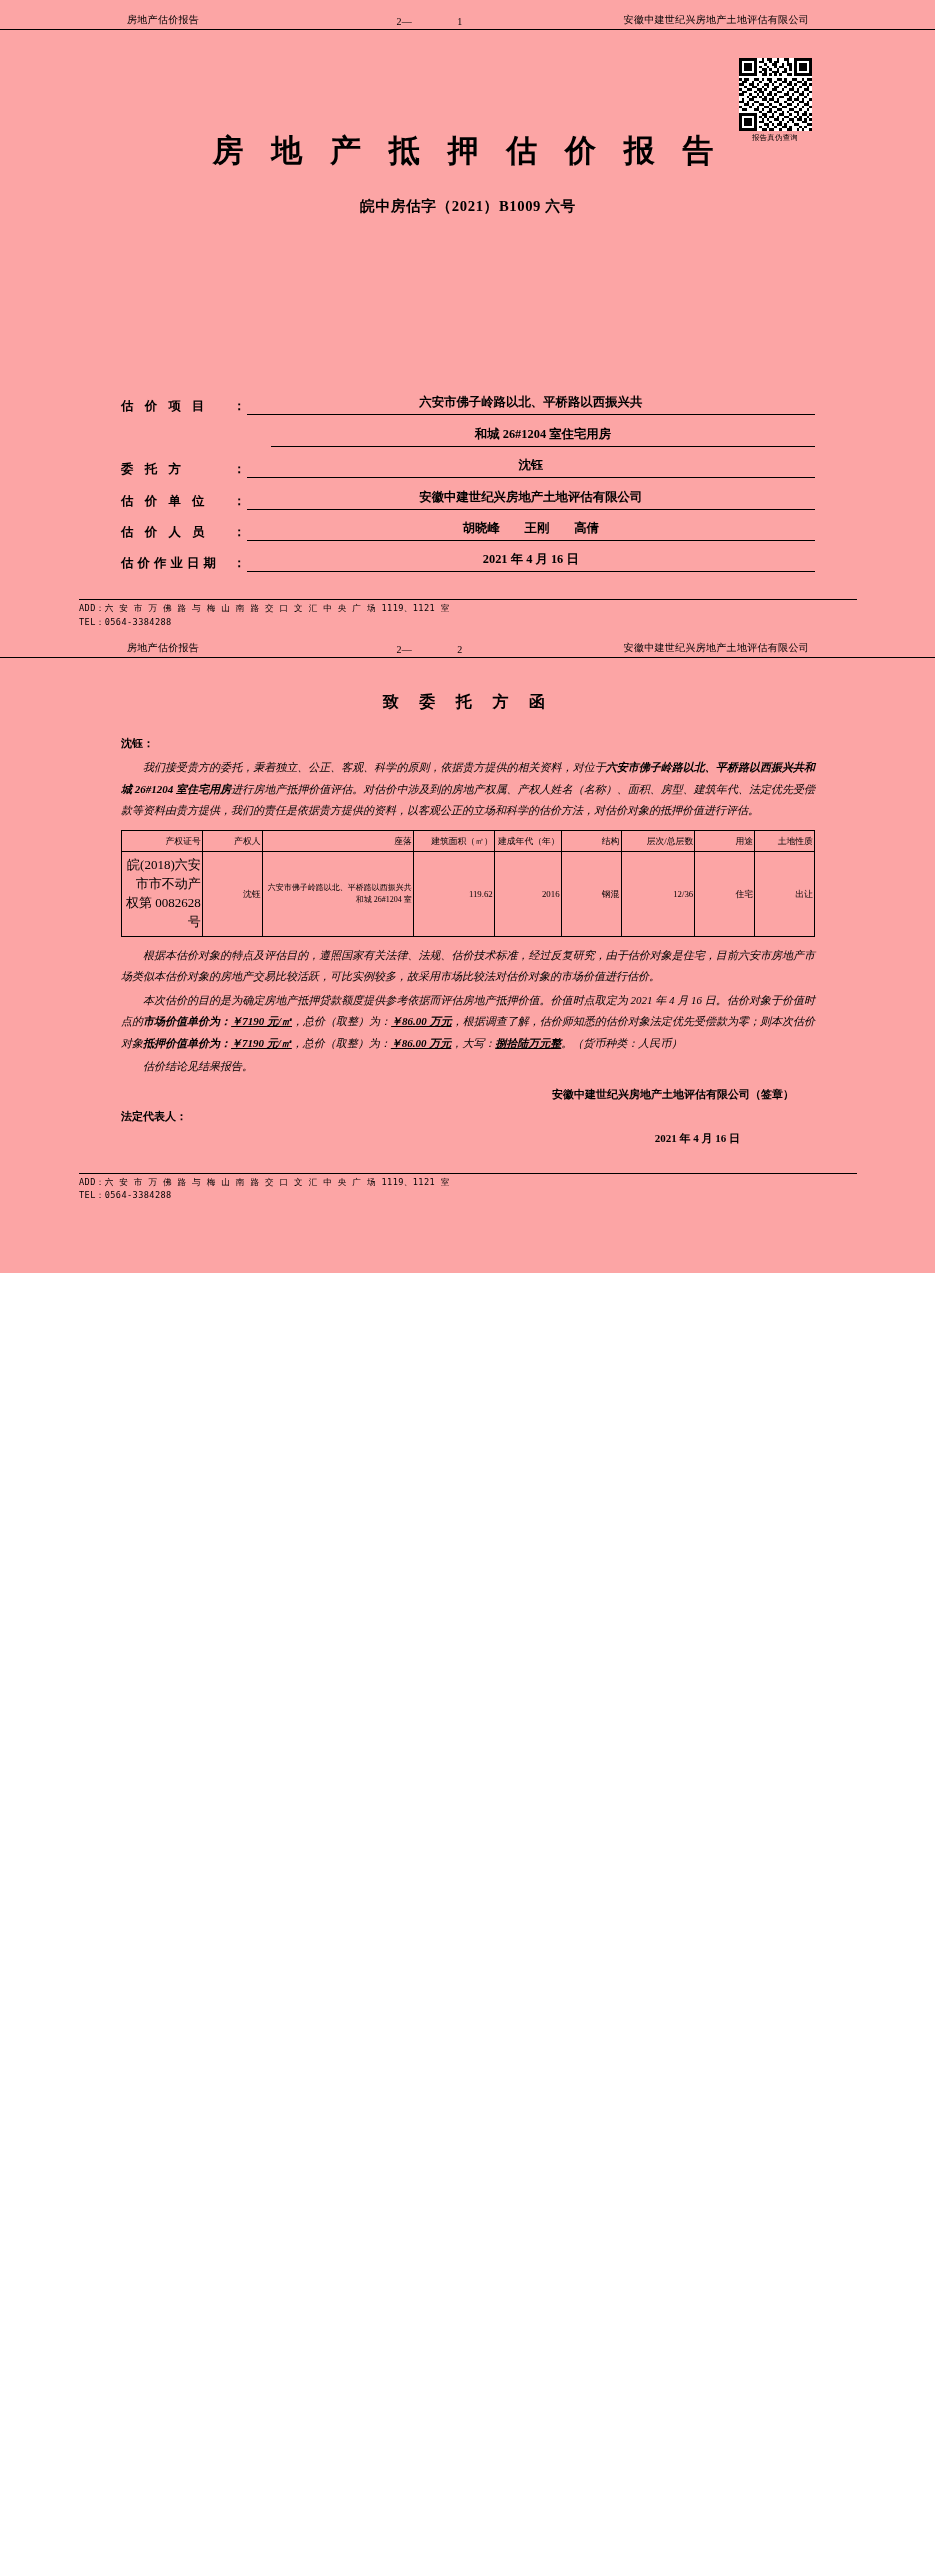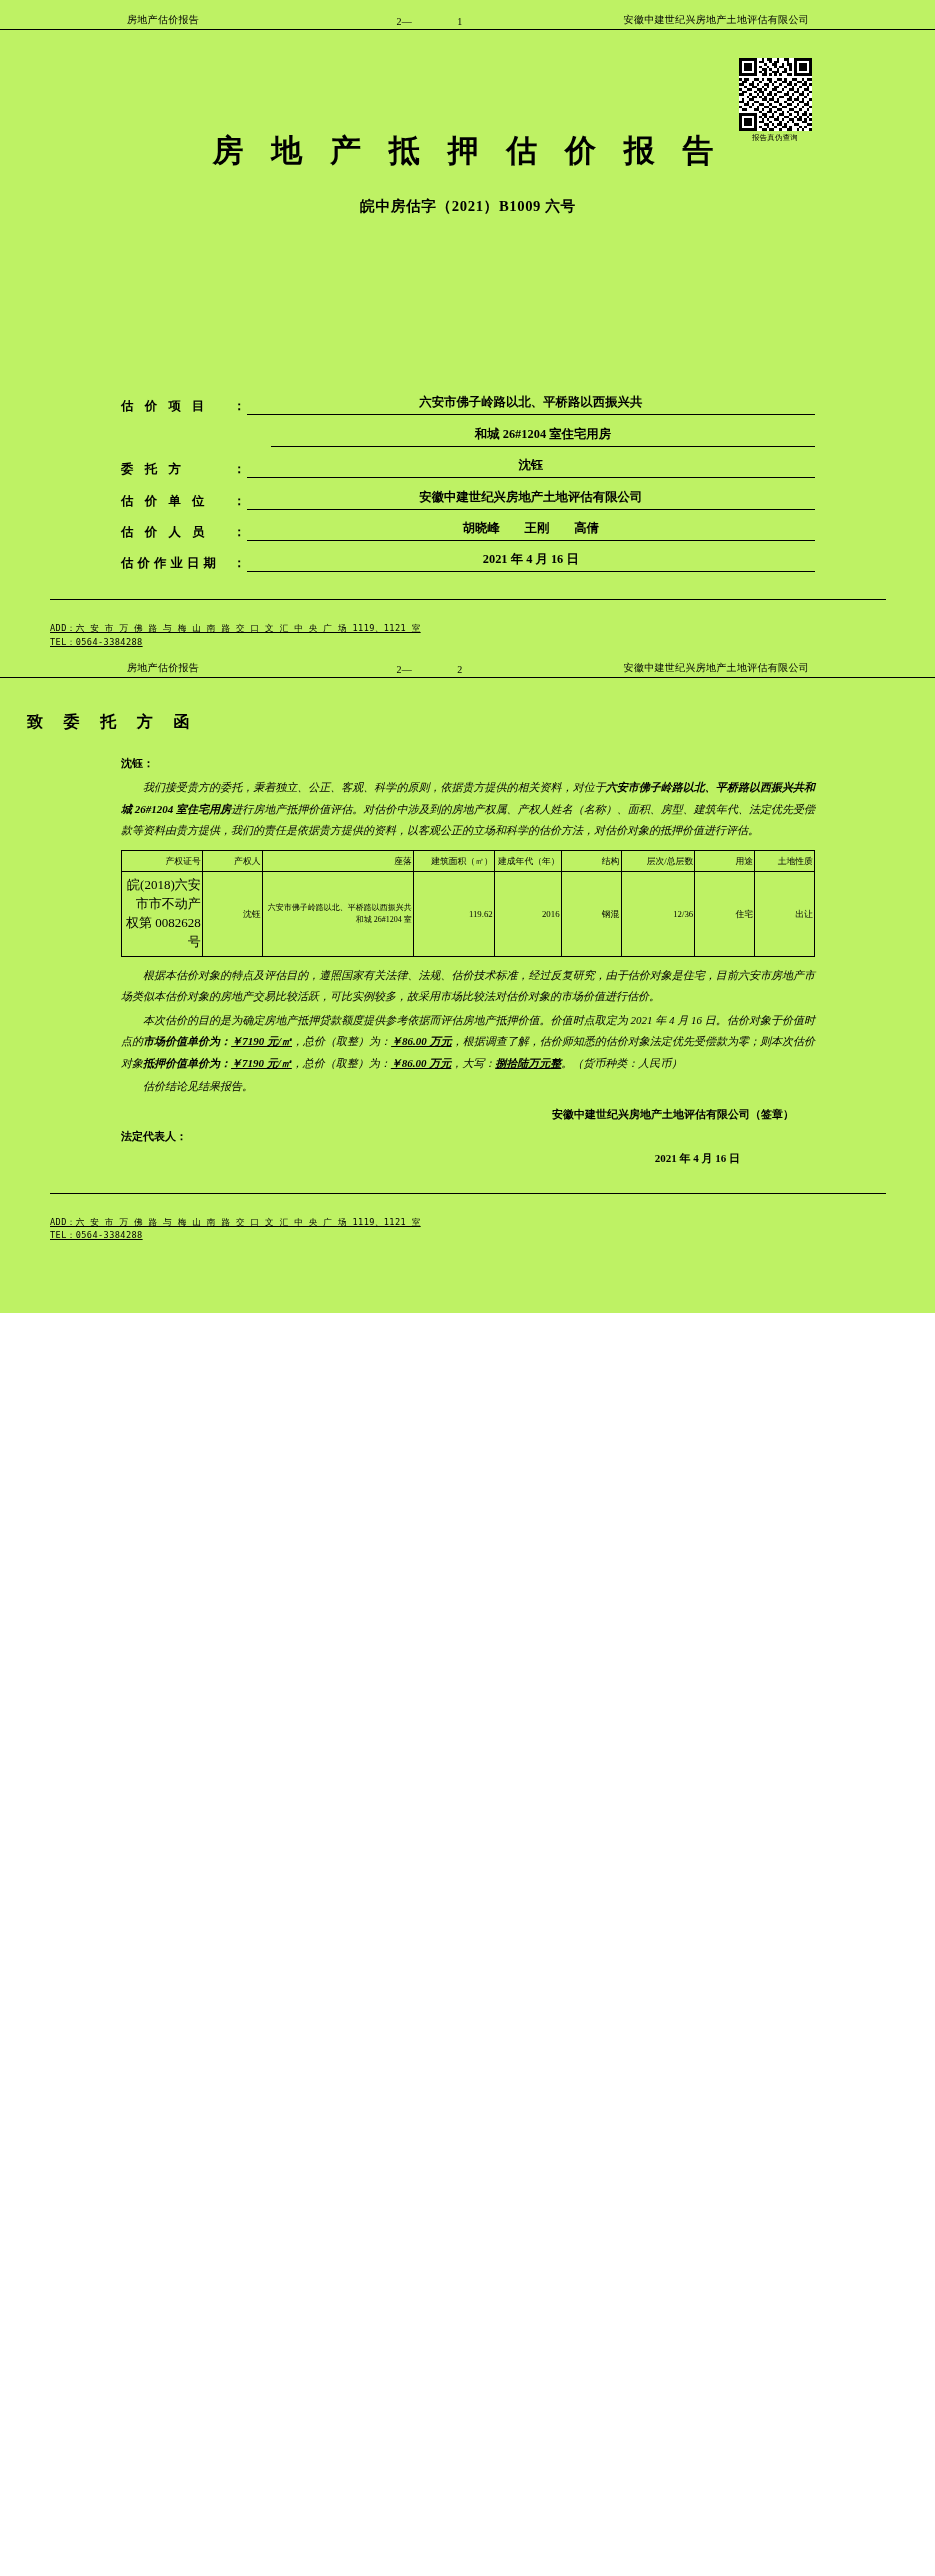--- a/index.html
+++ b/index.html
@@ -8,21 +8,21 @@
     background: #ffffff;
   }
   body {
     width: 936px;
     font-family: "Liberation Serif", "DejaVu Serif", serif;
     color: #000;
   }
   .page {
     position: relative;
     width: 936px;
-    background: #bef264;
+    background: #fca5a5;
     box-sizing: border-box;
   }
   
   .run-head {
     display: flex;
     align-items: flex-end;
     font-size: 10px;
     letter-spacing: 0.3px;
     padding: 0 127px 2.4px 127px;
     border-bottom: 0.9px solid #000;
@@ -94,40 +94,38 @@
   }
   .cf-cont {
     display: flex;
     margin-bottom: 9.4px;
   }
   .cf-cont .sp { width: 150px; flex: none; }
   .cf-cont .cf-value { text-align: center; }
 
   
   .foot {
-    margin: 0 50px;
+    margin: 0 79px;
     border-top: 0.9px solid #000;
-    padding-top: 22px;
+    padding-top: 2px;
     font-family: "DejaVu Sans Mono", monospace;
     font-size: 8.6px;
     line-height: 1.55;
     letter-spacing: 0.4px;
-    text-decoration: underline;
   }
   .p1-foot-wrap { margin-top: 27px; }
 
   
   .p2 { padding-top: 11.8px; }
   .letter-title {
-    text-align: left;
+    text-align: center;
     font-size: 16px;
     font-weight: bold;
     letter-spacing: 8.3px;
     margin: 34px 0 20px 0;
-    padding-left: 27px;
   }
   .body-wrap {
     margin: 0 121px;
     font-size: 11px;
     line-height: 1.95;
     text-align: justify;
   }
   .addressee {
     font-weight: bold;
     margin-bottom: 2.4px;

